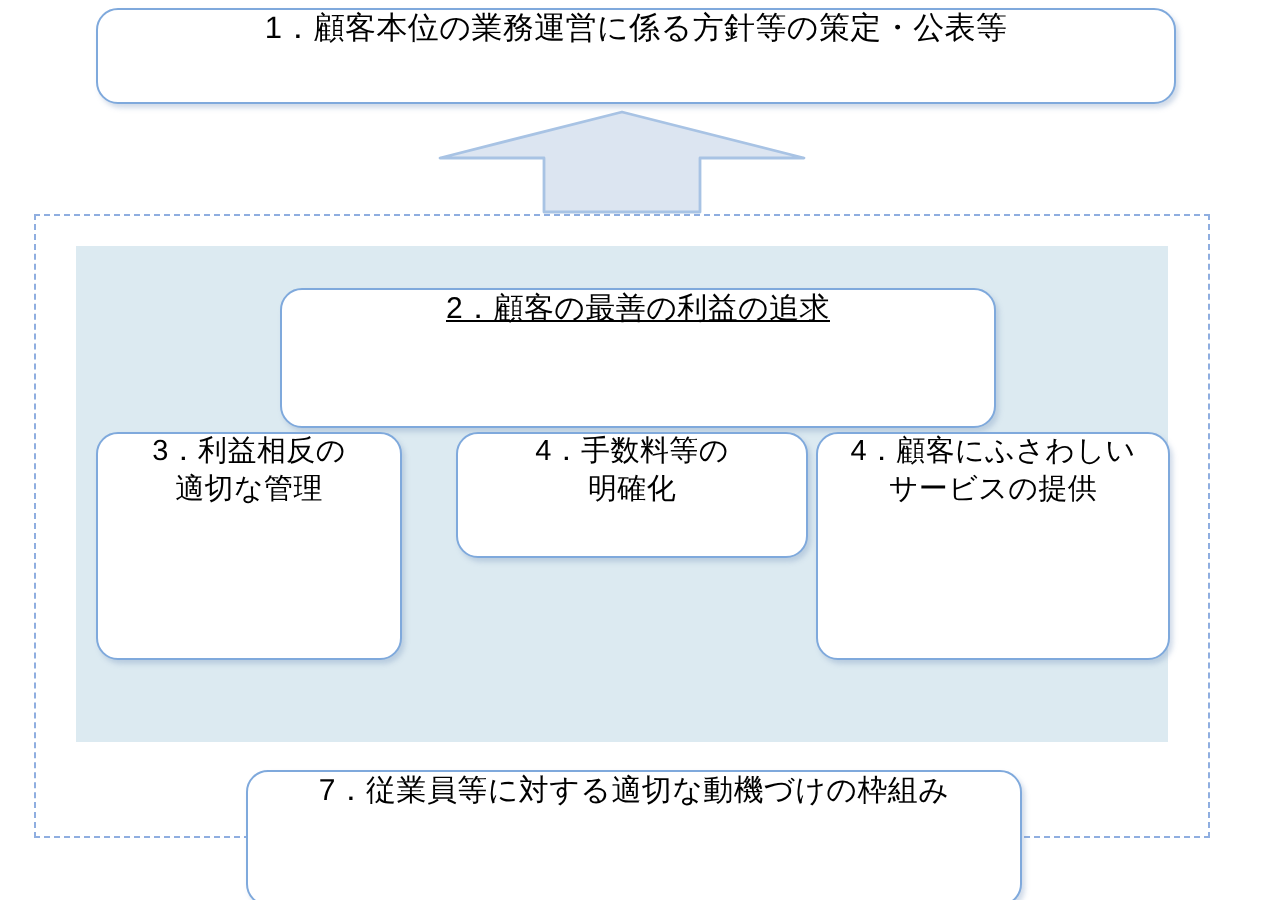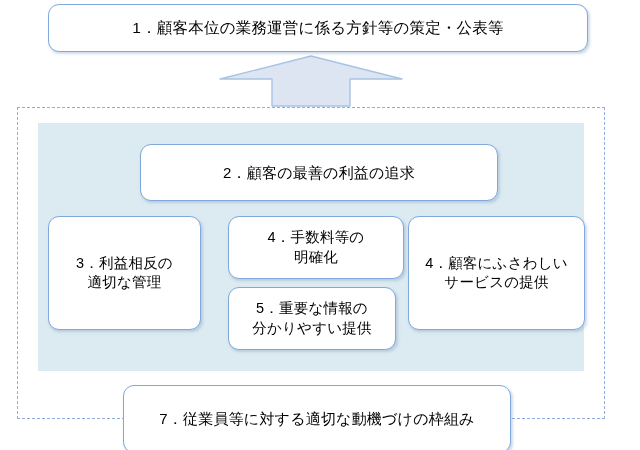--- a/index.html
+++ b/index.html
@@ -20,21 +20,20 @@
   }
 
   
   .box {
     position: absolute;
     box-sizing: border-box;
     background: #ffffff;
     border: 1.4px solid #7FA9DC;
     border-radius: 11px;
     display: flex;
-    align-items: center;
     justify-content: center;
     text-align: center;
     color: #000000;
     line-height: 1.32;
     box-shadow: 1.5px 2px 2.5px rgba(120,150,190,0.34);
     letter-spacing: 0.2px;
   }
   .box .txt {
     display: block;
     white-space: pre-line;
@@ -42,23 +41,24 @@
 
   
   #box1 {
     left: 48px;  top: 4px;
     width: 540px; height: 48px;
     font-size: 15.5px;
     z-index: 6;
   }
   #box2 {
     left: 140px; top: 144px;
-    width: 358px; height: 57px;
+    width: 358px; height: 70px;
     font-size: 15px;
     z-index: 5;
+    text-decoration: underline;
   }
   #box3 {
     left: 48px;  top: 216px;
     width: 153px; height: 114px;
     font-size: 14.5px;
     z-index: 5;
   }
   #box4 {
     left: 228px; top: 216px;
     width: 176px; height: 63px;
@@ -139,24 +139,20 @@
   <div class="box" id="box3">
     <span class="txt">3．利益相反の
 適切な管理</span>
   </div>
 
   <div class="box" id="box4">
     <span class="txt">4．手数料等の
 明確化</span>
   </div>
 
-  <div class="box" id="box5">
-    <span class="txt">5．重要な情報の
-分かりやすい提供</span>
-  </div>
 
   <div class="box" id="box6">
     <span class="txt">4．顧客にふさわしい
 サービスの提供</span>
   </div>
 
   <div class="box" id="box7">
     <span class="txt">7．従業員等に対する適切な動機づけの枠組み</span>
   </div>
 

